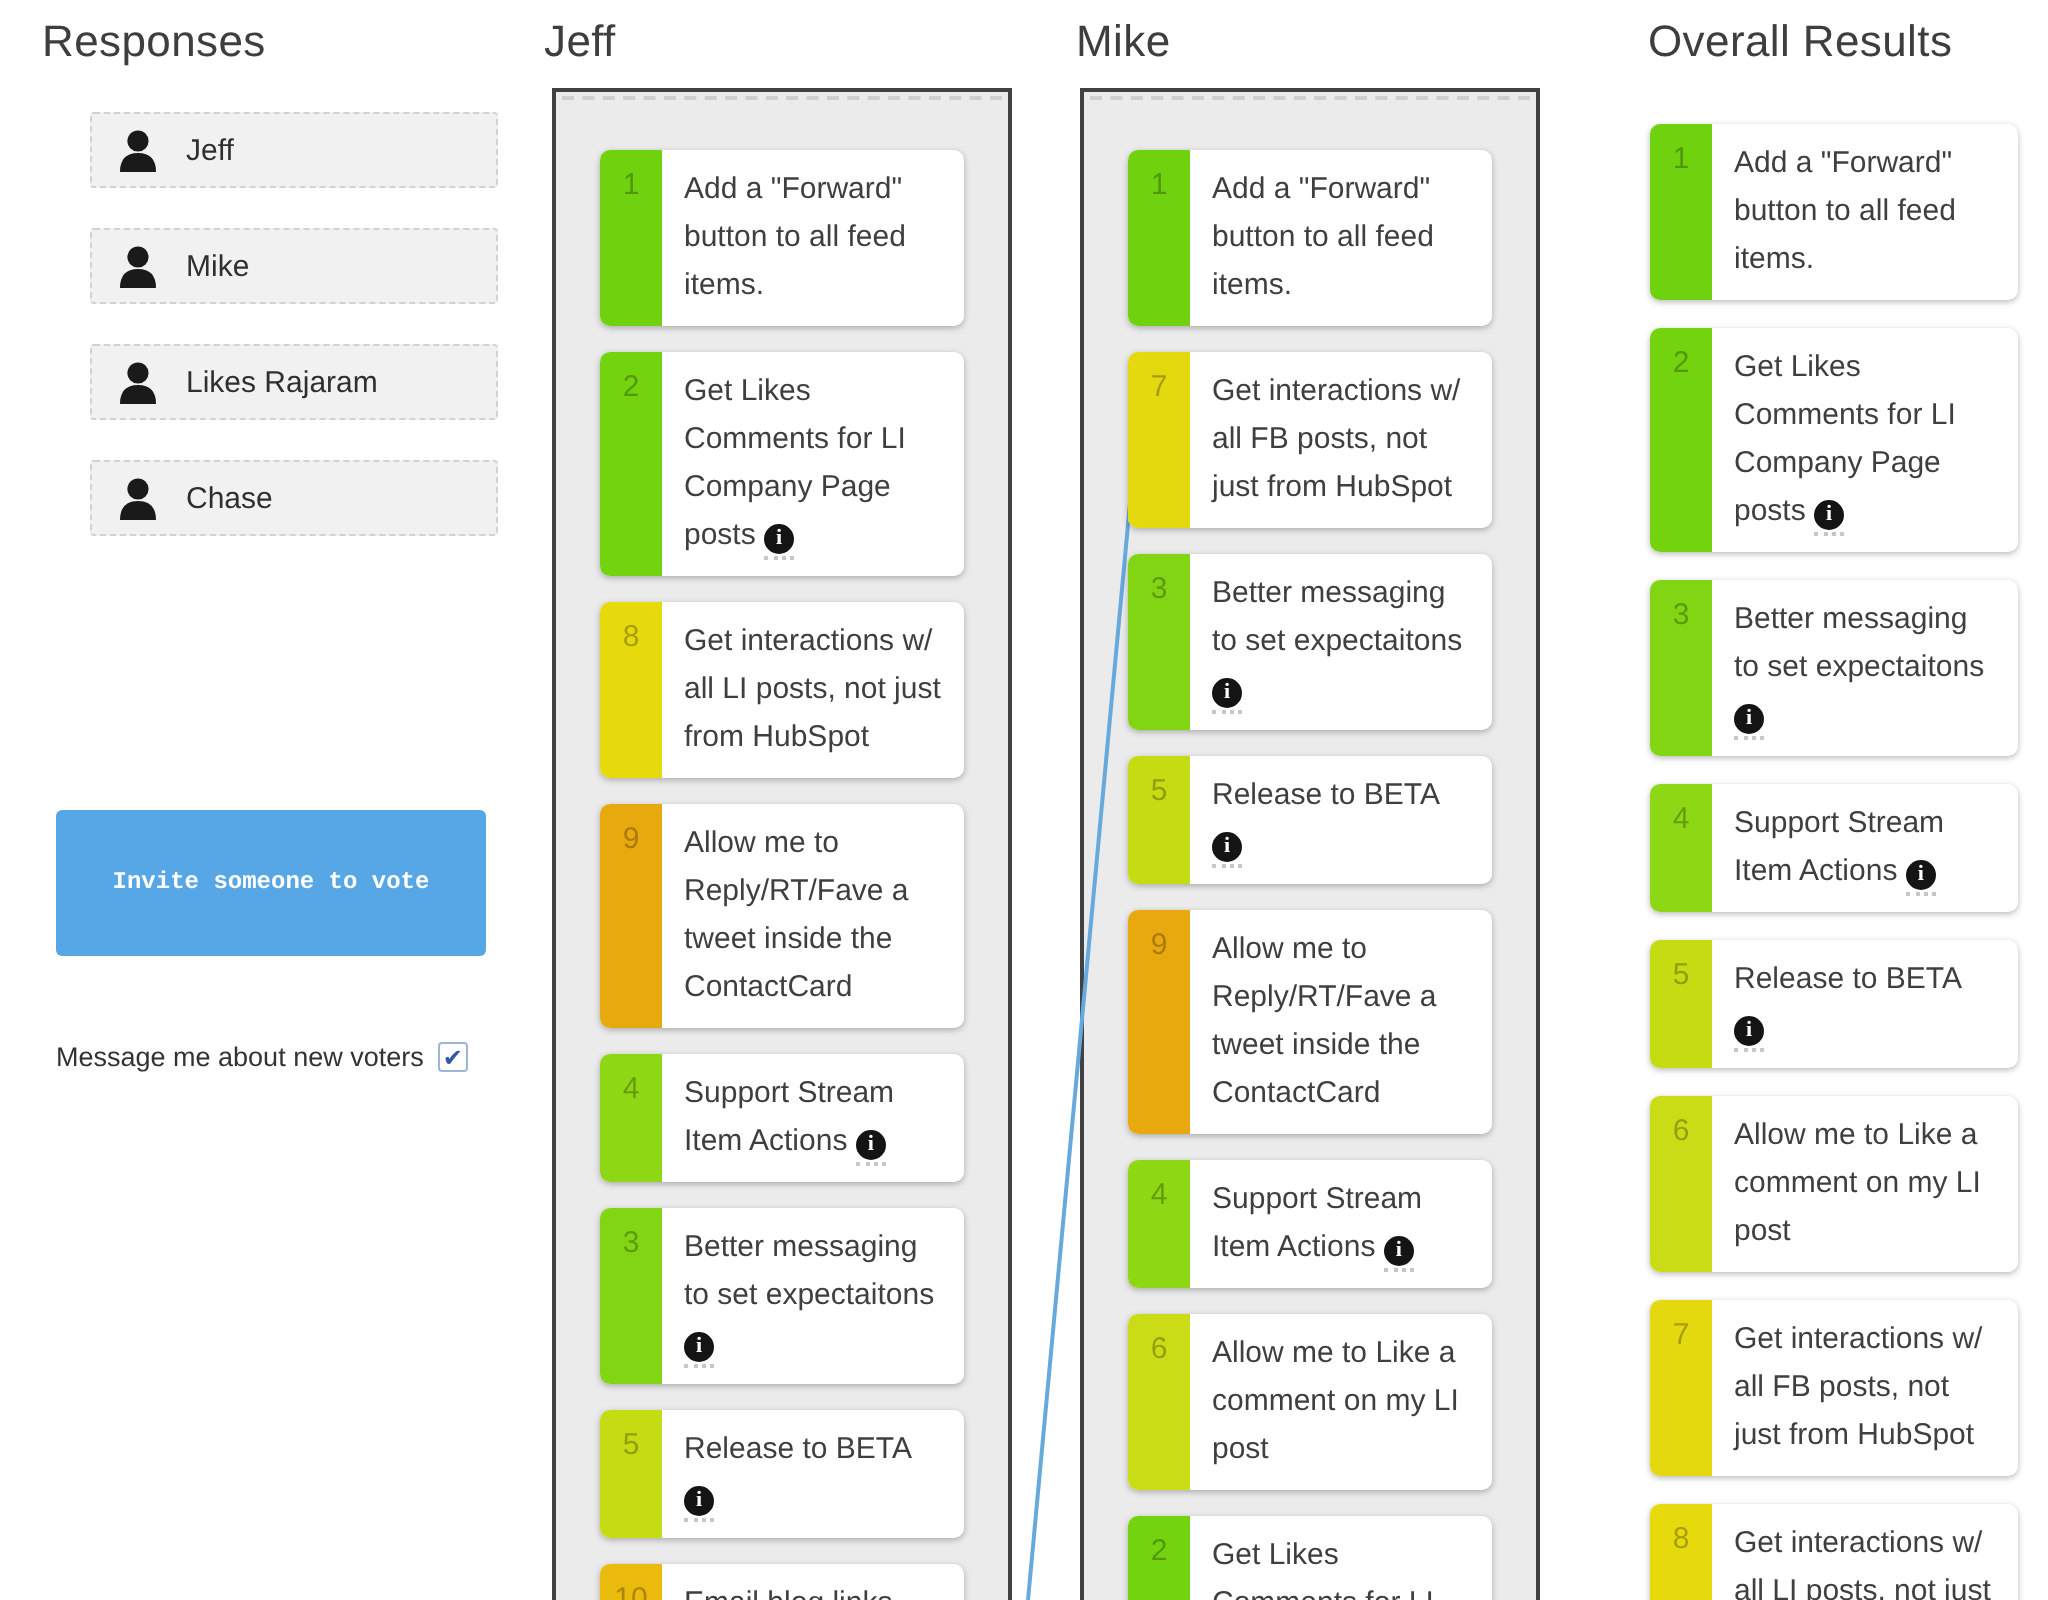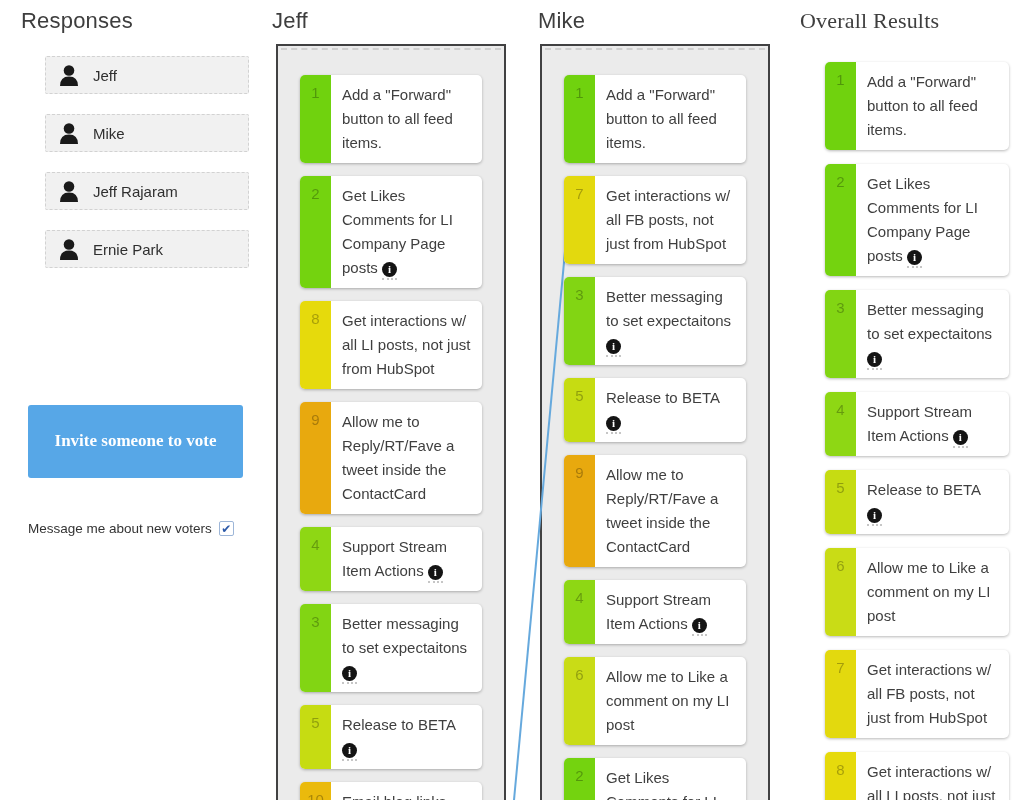--- a/index.html
+++ b/index.html
@@ -5,34 +5,34 @@
   * { margin:0; padding:0; box-sizing:border-box; }
   html,body { width:1024px; height:800px; overflow:hidden; background:#fff;
               font-family:"Liberation Sans", sans-serif; }
   body { position:relative; }
 
   .col-title { position:absolute; top:8px; font-size:22px; font-weight:400;
                color:#3e3e3e; letter-spacing:.2px; }
   #title-responses { left:21px; }
   #title-jeff      { left:272px; }
   #title-mike      { left:538px; }
-  #title-overall   { left:800px;font-family:Liberation Serif, serif; }
+  #title-overall   { left:824px; }
 
   
   .voters { position:absolute; left:45px; top:56px; width:204px; }
   .voter  { width:204px; height:38px; background:#f1f1f1;
             border:1px dashed #d2d2d2; border-radius:2px;
             display:flex; align-items:center; padding-left:12px;
             margin-bottom:20px; }
   .voter svg { margin-right:13px; flex:none; }
   .voter-name { font-size:15px; color:#2f2f2f; }
 
   .invite { position:absolute; left:28px; top:405px; width:215px; height:73px;
             background:#57a7e7; border:none; border-radius:3px; color:#fff;
-            font-family:Liberation Serif, serif; font-size:17px; font-weight:bold;
+            font-family:Liberation Mono, monospace; font-size:12px; font-weight:bold;
             line-height:1.35; text-align:center; cursor:pointer; }
 
   .notify { position:absolute; left:28px; top:521px; display:flex;
             align-items:center; font-size:13.5px; color:#333; }
   .checkbox { width:15px; height:15px; margin-left:7px; background:#fff;
               border:1px solid #9db6d8; border-radius:2px;
               display:flex; align-items:center; justify-content:center;
               font-size:12px; color:#2c59a8; }
 
   
@@ -89,28 +89,28 @@
       <circle cx="11" cy="6.5" r="5.3" fill="#1a1a1a"></circle>
       <path d="M2 22 Q2 12.5 11 12.5 Q20 12.5 20 22 Z" fill="#1a1a1a"></path>
     </svg>
     <span class="voter-name">Mike</span>
   </div>
     <div class="voter">
     <svg width="22" height="23" viewBox="0 0 22 23">
       <circle cx="11" cy="6.5" r="5.3" fill="#1a1a1a"></circle>
       <path d="M2 22 Q2 12.5 11 12.5 Q20 12.5 20 22 Z" fill="#1a1a1a"></path>
     </svg>
-    <span class="voter-name">Jeff Rajaram</span>
-  </div>
-    <div class="voter">
-    <svg width="22" height="23" viewBox="0 0 22 23">
-      <circle cx="11" cy="6.5" r="5.3" fill="#1a1a1a"></circle>
-      <path d="M2 22 Q2 12.5 11 12.5 Q20 12.5 20 22 Z" fill="#1a1a1a"></path>
-    </svg>
-    <span class="voter-name">Ernie Park</span>
+    <span class="voter-name">Likes Rajaram</span>
+  </div>
+    <div class="voter">
+    <svg width="22" height="23" viewBox="0 0 22 23">
+      <circle cx="11" cy="6.5" r="5.3" fill="#1a1a1a"></circle>
+      <path d="M2 22 Q2 12.5 11 12.5 Q20 12.5 20 22 Z" fill="#1a1a1a"></path>
+    </svg>
+    <span class="voter-name">Chase</span>
   </div>
   </div>
 
 <button class="invite">Invite someone to vote</button>
 
 <div class="notify">
   <span>Message me about new voters</span>
   <span class="checkbox" id="notify-box">✔</span>
 </div>
 

